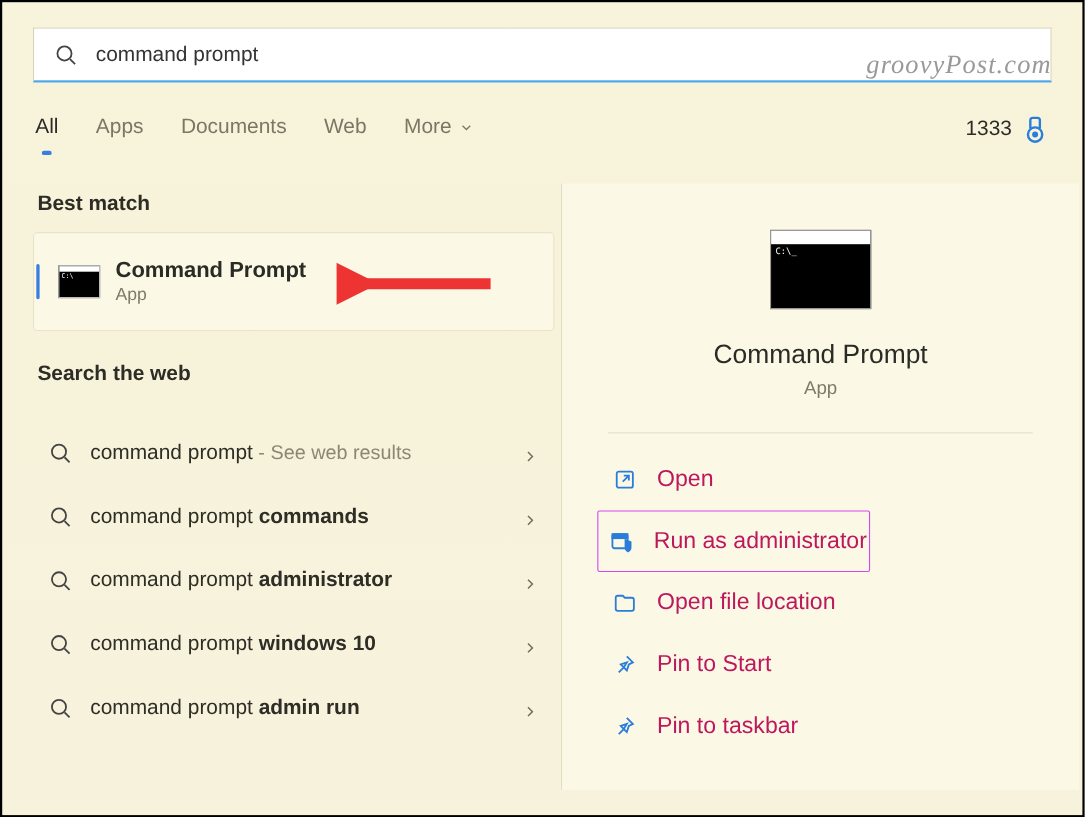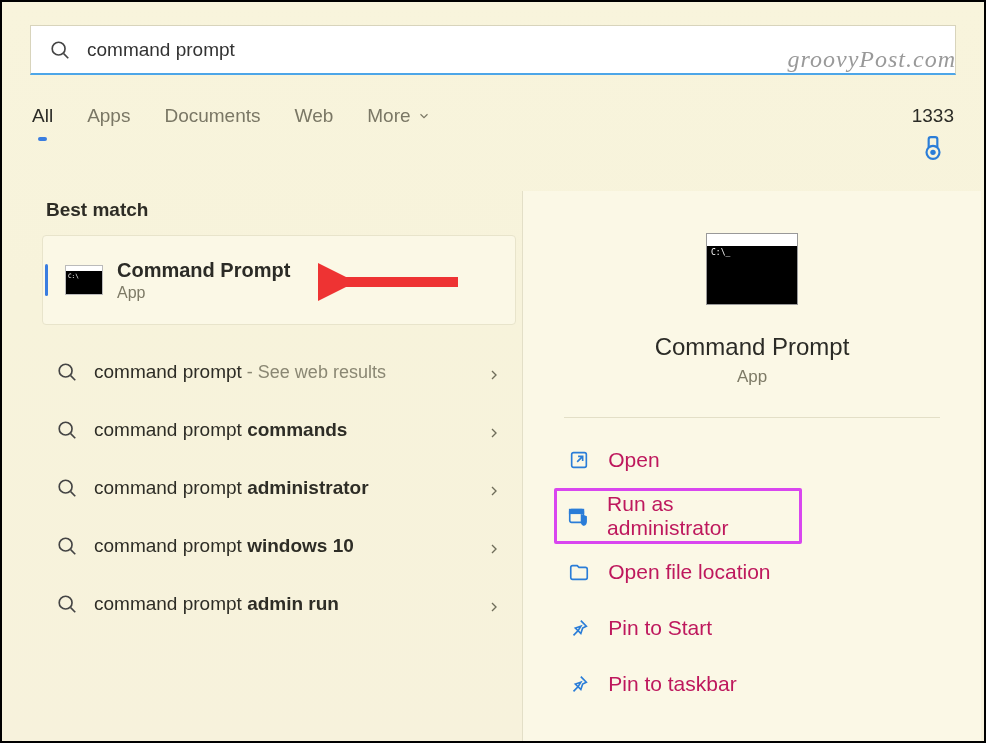--- a/index.html
+++ b/index.html
@@ -9,24 +9,24 @@
     .search-box { margin: 23px 28px 0 28px; height: 50px; background: #fff; border: 1px solid #d8d4bc; border-bottom: 2px solid #4da6e8; display: flex; align-items: center; padding: 0 18px; }
     .search-box svg { width: 22px; height: 22px; stroke: #444; stroke-width: 1.8; fill: none; }
     .search-box input { flex: 1; border: none; outline: none; font-size: 19px; margin-left: 16px; color: #333; background: transparent; }
 
     .tabs-row { display: flex; align-items: flex-start; margin: 30px 30px 0 30px; gap: 34px; font-size: 19px; color: #7a7765; }
     .tab { position: relative; padding-bottom: 10px; cursor: pointer; }
     .tab.active { color: #2b2b26; font-weight: 500; }
     .tab.active::after { content: ""; position: absolute; left: 30%; right: 30%; bottom: -4px; height: 4px; border-radius: 2px; background: #3a7de0; }
     .tab-more { display: flex; align-items: center; gap: 6px; }
     .spacer { flex: 1; }
-    .points { display: flex; align-items: center; gap: 8px; font-size: 19px; color: #2b2b26; flex-direction: column; }
+    .points { display: flex; align-items: center; gap: 8px; font-size: 19px; color: #2b2b26; }
     .points svg { width: 26px; height: 26px; }
 
-    .content { display: flex; margin: 30px 0 0 0; padding-left: 12px; }
+    .content { display: flex; margin: 30px 0 0 0; }
     .left-col { flex: 0 0 508px; padding-left: 28px; }
     .right-col { flex: 1; background: #fbf8e6; border-left: 1px solid #e3dfc7; margin-right: 3px; padding-bottom: 30px; }
 
     .section-label { font-size: 19px; font-weight: 600; color: #2d2c25; margin: 8px 0 14px 4px; }
     .section-label.web { margin-top: 28px; }
 
     .best-match-card { background: #fbf8e6; border: 1px solid #e8e4cb; border-radius: 4px; height: 90px; display: flex; align-items: center; padding: 0 16px; margin-right: 6px; position: relative; }
     .best-match-card::before { content:""; position:absolute; left:2px; top:28px; bottom:28px; width:3px; background:#3a7de0; border-radius:2px; }
     .cmd-thumb-small { width: 38px; height: 30px; background:#000; border:1px solid #bbb; position:relative; margin-right: 14px; margin-left: 6px; }
     .cmd-thumb-small::before { content:""; position:absolute; left:0; right:0; top:0; height:5px; background:#fff; }
@@ -49,21 +49,21 @@
     .cmd-thumb-large { width: 92px; height: 72px; background:#000; border:1px solid #999; position:relative; }
     .cmd-thumb-large::before { content:""; position:absolute; left:0; right:0; top:0; height:12px; background:#fff; }
     .cmd-thumb-large::after { content:"C:\\_"; position:absolute; left:4px; top:14px; font-size:8px; color:#fff; font-family:monospace; }
     .preview-title { font-size: 24px; color: #2b2b26; margin-top: 28px; }
     .preview-sub { font-size: 17px; color: #7d7a66; margin-top: 6px; }
     .divider { width: 82%; height:1px; background:#e3dfc7; margin: 30px 0 14px 0; }
 
     .action-list { width: 82%; }
     .action-item { display:flex; align-items:center; height: 56px; font-size: 21px; color:#be185d; cursor:pointer; gap: 18px; padding-left: 4px; }
     .action-item svg { width: 22px; height: 22px; }
-    .red-box { border: 3px solid #d946ef; border-radius: 2px; padding-left: 10px; width: 248px; height: 56px; margin-left: -10px; }
+    .red-box { border: 1px solid #d946ef; border-radius: 2px; padding-left: 10px; width: 248px; height: 56px; margin-left: -10px; }
   </style>
 </head>
 <body>
 
 <div class="watermark">groovyPost.com</div>
 
 <div class="search-box">
   <svg viewBox="0 0 24 24">
       <circle cx="10.5" cy="10.5" r="7"></circle>
       <line x1="16" y1="16" x2="21" y2="21"></line>
@@ -107,20 +107,21 @@
           <defs>
               <marker id="ah" markerWidth="10" markerHeight="10" refX="2" refY="5" orient="auto">
                 <path d="M10 0 L0 5 L10 10 Z" fill="#e33"></path>
               </marker>
             </defs>
           <line x1="140" y1="48" x2="18" y2="48" stroke="#e33" stroke-width="10" marker-end="url(#ah)"></line>
         </svg>
       </div>
     </div>
 
+    <div class="section-label web">Search the web</div>
 
     <div class="web-item">
       <svg class="search-icon" viewBox="0 0 24 24">
           <circle cx="10.5" cy="10.5" r="7"></circle>
           <line x1="16" y1="16" x2="21" y2="21"></line>
         </svg>
       <div class="text"><span>command prompt</span><span class="suffix"> - See web results</span></div>
       <svg class="chev" viewBox="0 0 24 24">
           <polyline points="9 6 15 12 9 18"></polyline>
         </svg>

